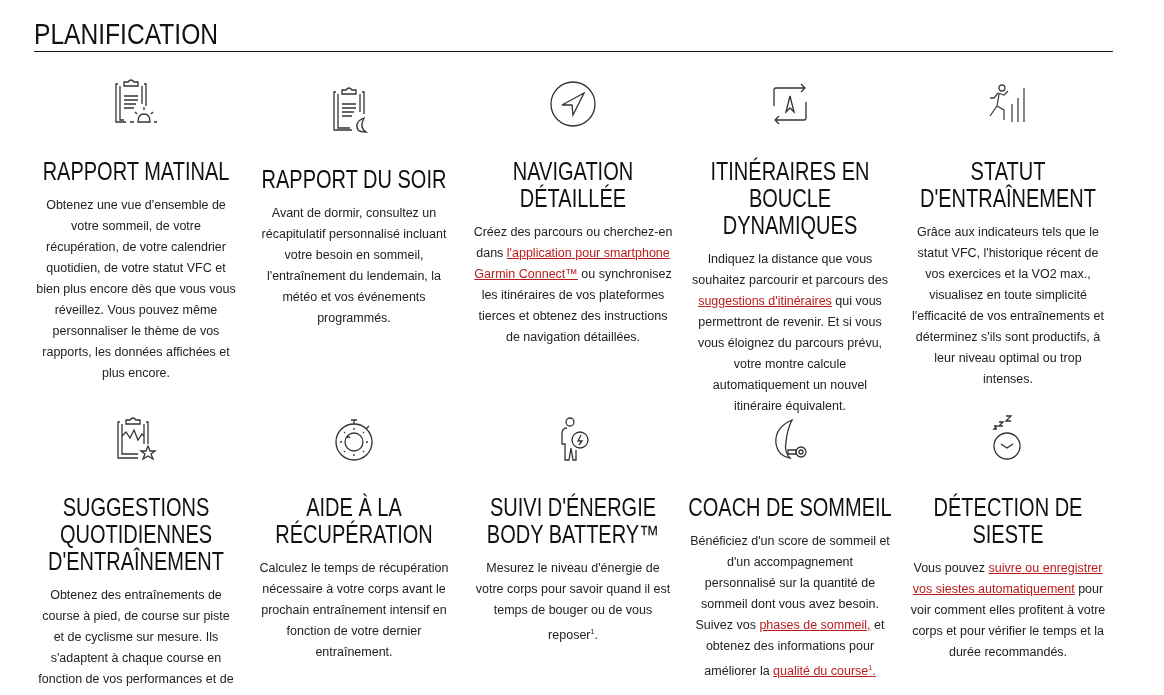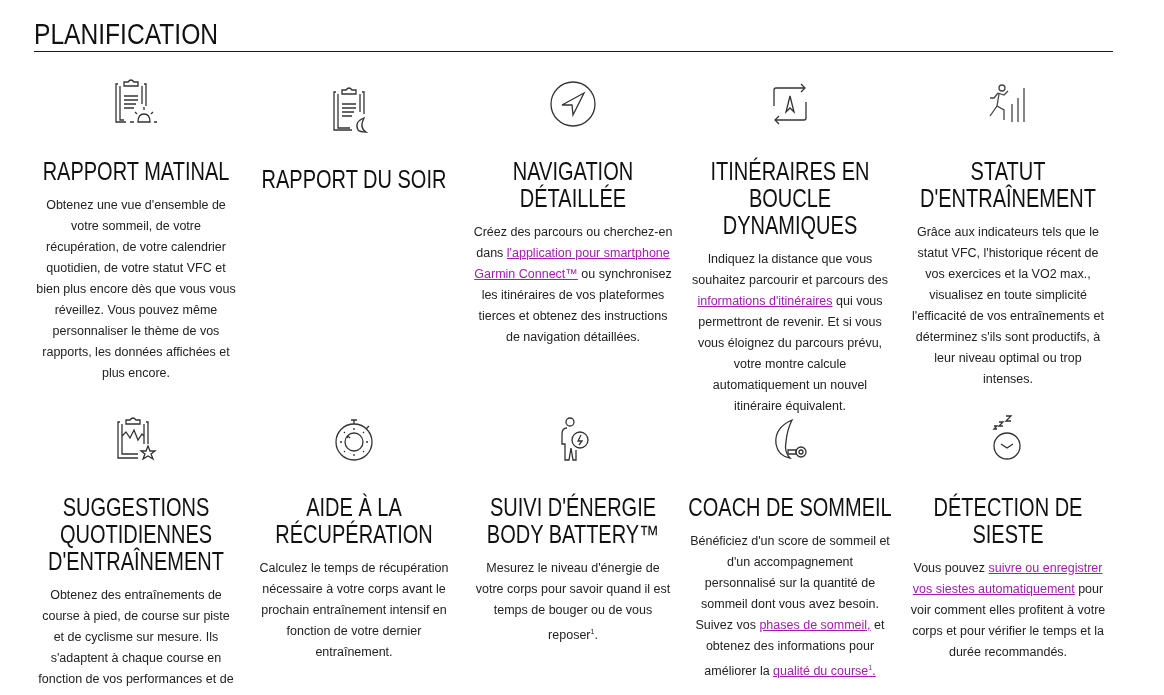--- a/index.html
+++ b/index.html
@@ -16,21 +16,21 @@
     .icon svg { width: 56px; height: 56px; display: block; }
     .title {
       font-family: "Liberation Sans", sans-serif; font-weight: 400;
       font-size: 25px; line-height: 27px; color: #111; margin: 0 auto;
       transform: scaleX(0.8); transform-origin: center top; width: 270px; margin-left: -25px;
     }
     .desc {
       font-family: "Liberation Sans", sans-serif; font-size: 12.5px; line-height: 21px;
       color: #222; margin: 10px auto 0; width: 200px;
     }
-    .desc a { color: #a21caf; text-decoration: underline; }
+    .desc a { color: #b91c1c; text-decoration: underline; }
     .desc sup { font-size: 7px; }
   </style>
 </head>
 <body>
 
 <h1 class="section-title">PLANIFICATION</h1>
 <div class="section-rule"></div>
 
 <div class="feature" style="left:26px; top:76px;">
   <span class="icon">
@@ -57,20 +57,21 @@
         <path d="M12 10 V44 H24"></path>
         <path d="M36 8 H38 V30"></path>
         <path d="M34 10 V28"></path>
       <path d="M16 10 V6 H20 Q23 2 26 6 H30 V10 Z"></path>
       <path d="M16 20 H30 M16 24 H30 M16 28 H28 M16 32 H26"></path>
       <path d="M38 34 Q28 38 32 46 Q34 48 40 48 Q33 44 38 34 Z"></path>
     </svg>
   </span>
   <div style="height:26px"></div>
   <div class="title">RAPPORT DU SOIR</div>
+  <div class="desc">Avant de dormir, consultez un récapitulatif personnalisé incluant votre besoin en sommeil, l'entraînement du lendemain, la météo et vos événements programmés.</div>
 </div>
 
 <div class="feature" style="left:463px; top:76px;">
   <span class="icon">
     <svg viewBox="0 0 56 56" fill="none" stroke="#333" stroke-width="1.3">
       <circle cx="28" cy="28" r="22"></circle>
       <path d="M39 17 L17 29 L27 29 L28 39 Z"></path>
     </svg>
   </span>
   <div style="height:26px"></div>
@@ -86,21 +87,21 @@
       <path d="M12 30 V14 Q12 12 14 12 H42"></path>
         <path d="M39 8 L43 12 L39 16"></path>
       <path d="M44 26 V42 Q44 44 42 44 H14"></path>
         <path d="M17 40 L13 44 L17 48"></path>
       <path d="M24 36 L28 20 L32 36 L28 32 Z"></path>
     </svg>
   </span>
   <div style="height:26px"></div>
   <div class="title">ITINÉRAIRES EN BOUCLE DYNAMIQUES</div>
   <div class="desc">
-    <span>Indiquez la distance que vous souhaitez parcourir et parcours des </span><a href="#">informations d'itinéraires</a><span> qui vous permettront de revenir. Et si vous vous éloignez du parcours prévu, votre montre calcule automatiquement un nouvel itinéraire équivalent.</span>
+    <span>Indiquez la distance que vous souhaitez parcourir et parcours des </span><a href="#">suggestions d'itinéraires</a><span> qui vous permettront de revenir. Et si vous vous éloignez du parcours prévu, votre montre calcule automatiquement un nouvel itinéraire équivalent.</span>
   </div>
 </div>
 
 <div class="feature" style="left:898px; top:76px;">
   <span class="icon">
     <svg viewBox="0 0 56 56" fill="none" stroke="#444" stroke-width="1.3">
       <circle cx="22" cy="12" r="3"></circle>
       <path d="M18 17 L14 22 L10 22 M18 17 L24 19 L28 15 M19 18 L17 30 L10 40 M17 30 L24 34 L24 44"></path>
       <path d="M32 28 V46 M38 22 V46 M44 12 V46"></path>
     </svg>

